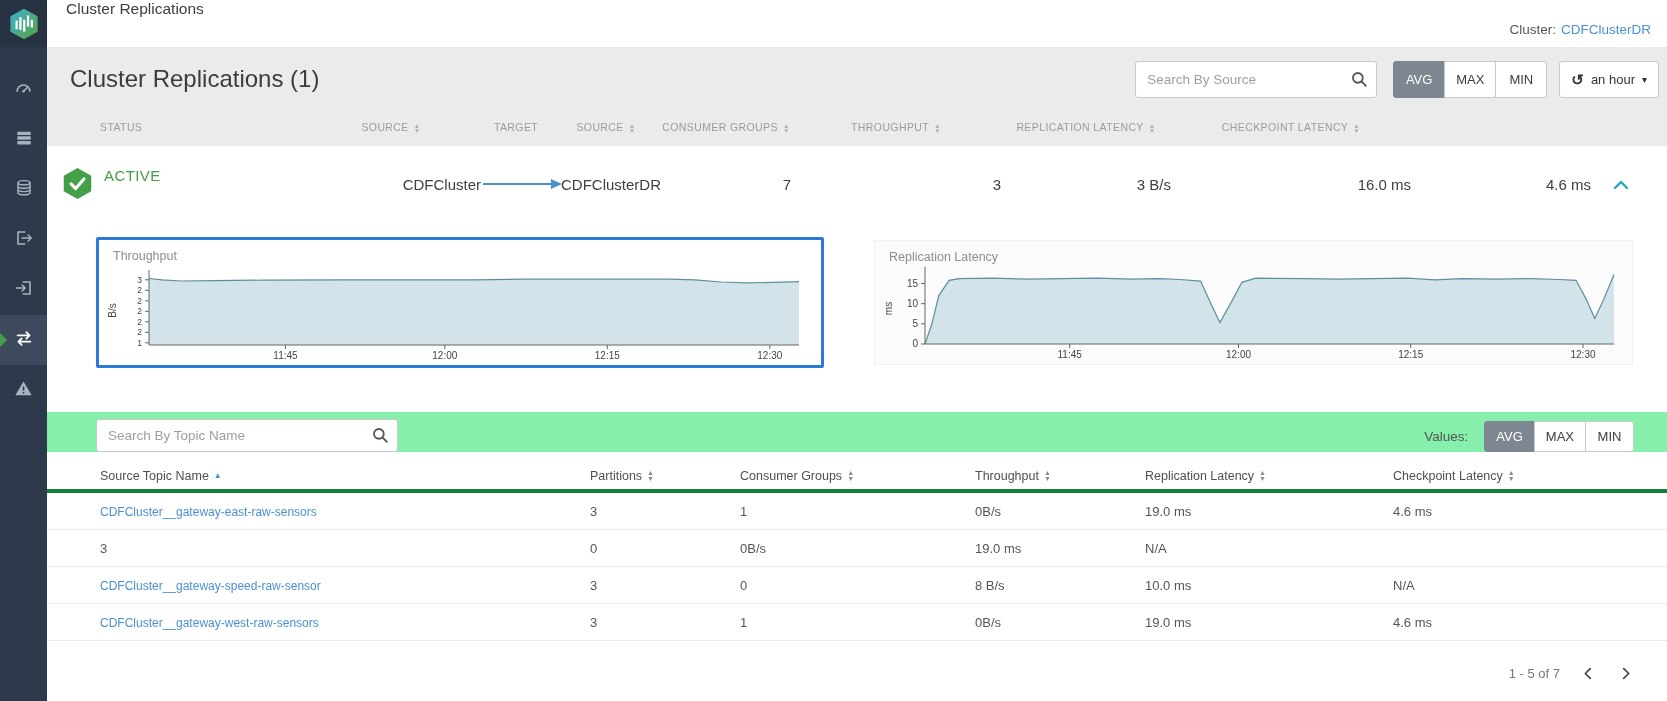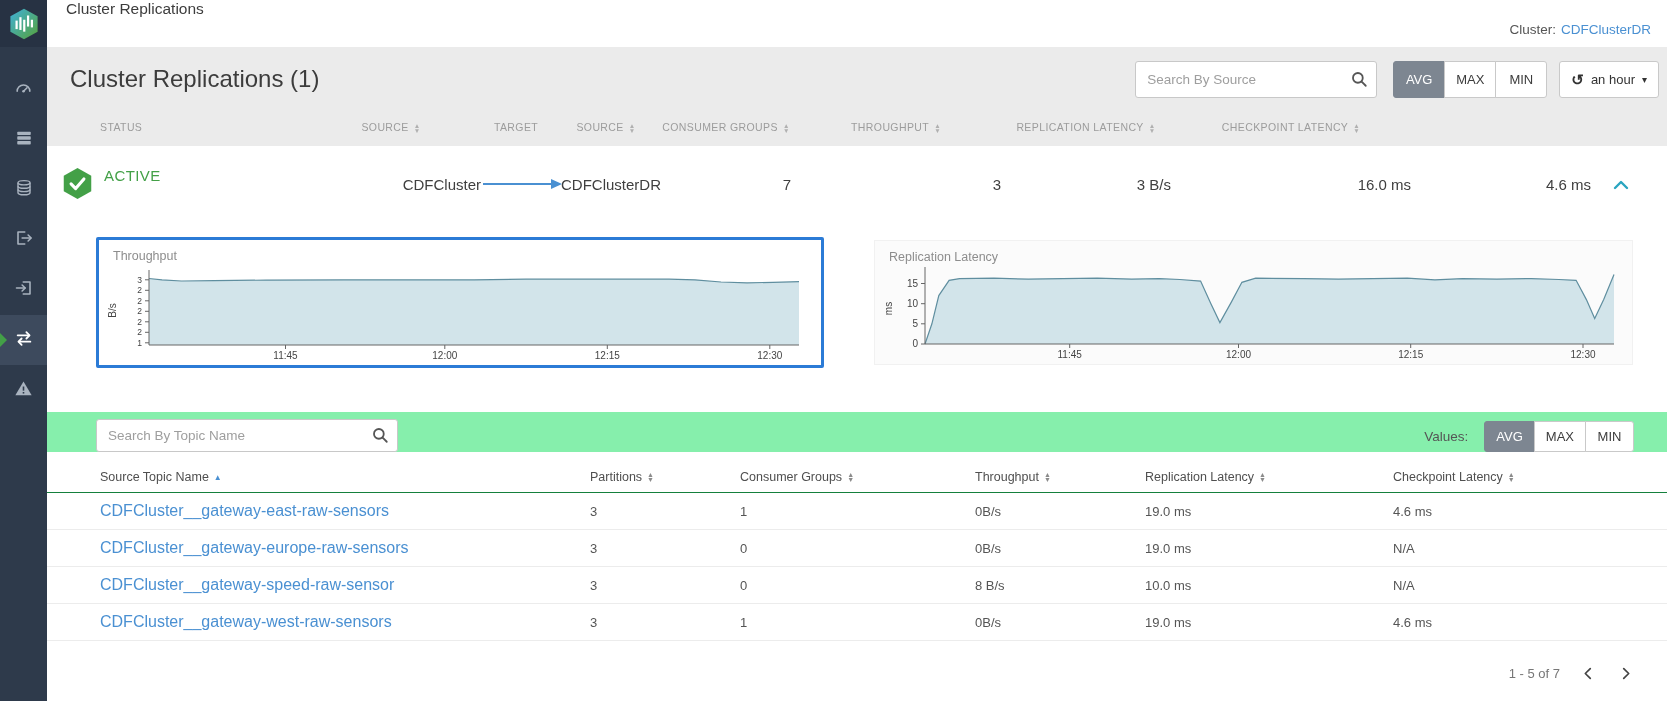--- a/index.html
+++ b/index.html
@@ -72,27 +72,27 @@
   .topic-controls{position:absolute;left:47px;right:0;top:412px;height:40px;display:flex;align-items:flex-end;padding:0 33px 0 49px;background:#86efac}
   .searchbox.small{width:302px;height:33px}
   .searchbox.small .mag{top:7px}
   .values-group{margin-left:auto;display:flex;align-items:center;}
   .values-label{font-size:13.5px;color:#555}
   .values-group .seg-btn{height:31px;min-width:49px}
 
   
   .topics-table{position:absolute;left:47px;right:0;top:462px;background:#fff}
   .t-grid{display:grid;grid-template-columns:490px 150px 235px 170px 248px 1fr;align-items:center;padding-left:53px;padding-right:20px}
-  .t-header{height:31px;border-bottom:1px solid #15803d}
+  .t-header{height:31px;border-bottom:4px solid #15803d}
   .t-header .hcell{font-size:12.5px;color:#4f4f4f;display:flex;align-items:center;cursor:pointer}
   .t-header .sort{color:#8b8b8b;font-size:7px;line-height:5.5px}
   .sort-asc{color:var(--link-blue);font-size:8px;margin-left:5px}
   .t-row{height:37px;border-bottom:1px solid #ececec}
   .t-row .cell{font-size:13px;color:#555}
-  .topic-link{color:var(--link-blue);text-decoration:none;cursor:pointer;font-size:16px}
+  .topic-link{color:var(--link-blue);text-decoration:none;cursor:pointer;font-size:12px}
 
   
   .pagination{position:absolute;left:47px;right:0;top:652px;height:42px;display:flex;align-items:center;justify-content:flex-end;gap:20px;padding-right:33px;background:#fff}
   .page-label{font-size:13px;color:#777}
   .pg-btn{cursor:pointer;display:flex;align-items:center}
 </style>
 </head>
 <body>
 
 <aside class="sidebar">
@@ -417,21 +417,20 @@
   <div id="topics-body">
       <div class="t-grid t-row">
         <div class="cell"><a class="topic-link">CDFCluster__gateway-east-raw-sensors</a></div>
         <div class="cell">3</div>
         <div class="cell">1</div>
         <div class="cell">0B/s</div>
         <div class="cell">19.0 ms</div>
         <div class="cell">4.6 ms</div>
       </div>
       <div class="t-grid t-row">
-        <div class="cell"><a class="topic-link">CDFCluster__gateway-europe-raw-sensors</a></div>
         <div class="cell">3</div>
         <div class="cell">0</div>
         <div class="cell">0B/s</div>
         <div class="cell">19.0 ms</div>
         <div class="cell">N/A</div>
       </div>
       <div class="t-grid t-row">
         <div class="cell"><a class="topic-link">CDFCluster__gateway-speed-raw-sensor</a></div>
         <div class="cell">3</div>
         <div class="cell">0</div>

